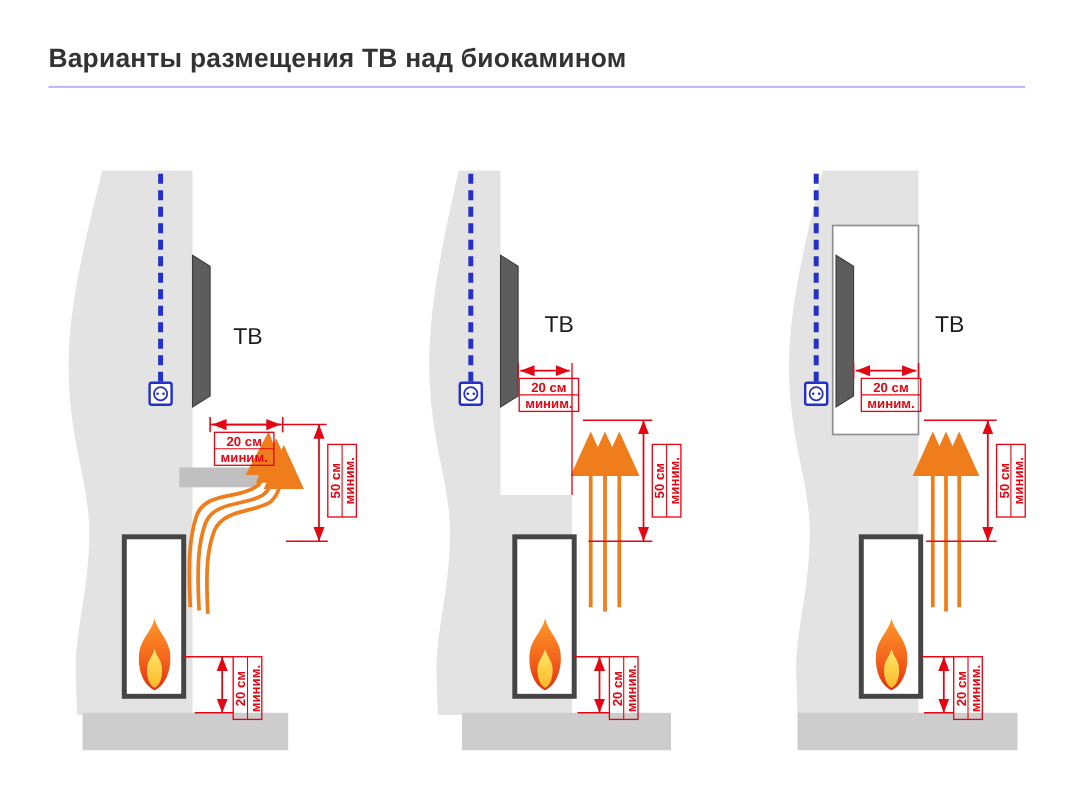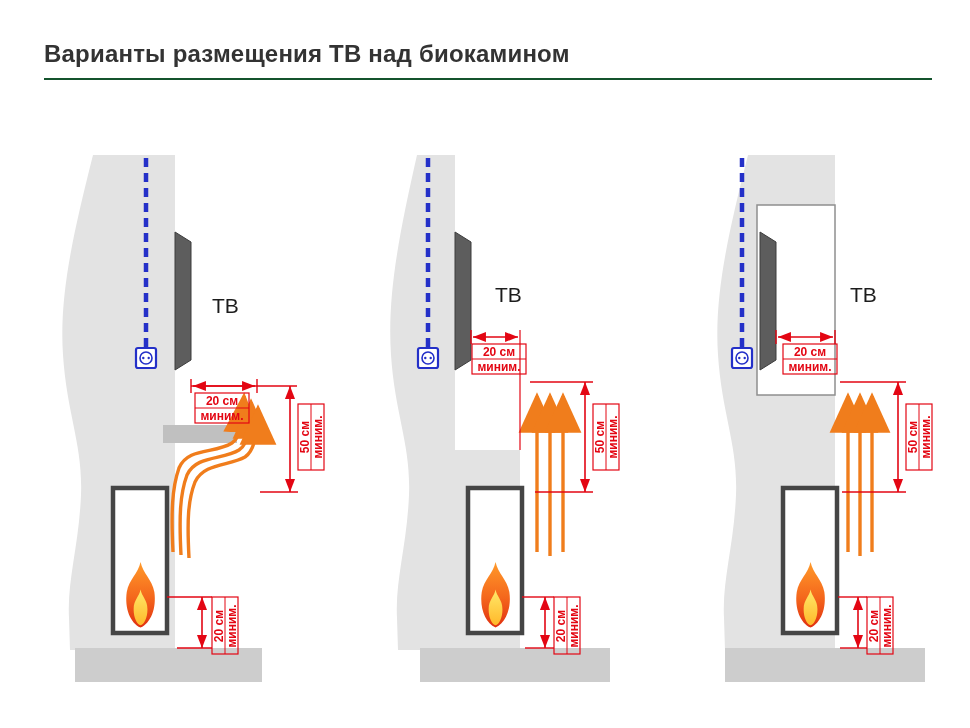--- a/index.html
+++ b/index.html
@@ -1,20 +1,20 @@
 <!DOCTYPE html>
 <html><head>
 <meta charset="utf-8">
 <style>
   html,body{margin:0;padding:0;background:#ffffff;}
   body{width:970px;height:728px;position:relative;overflow:hidden;
        font-family:"Liberation Sans", sans-serif;}
   .stage{position:absolute;inset:0;}
   .header{position:absolute;left:44px;top:40px;width:888px;
-          border-bottom:2px solid #14532d;padding-bottom:10px;}
+          border-bottom:2px solid #c4b5fd;padding-bottom:10px;}
   .header h1{margin:0;font-size:24px;font-weight:bold;color:#333333;
              letter-spacing:.2px;font-family:"Liberation Sans",sans-serif;}
   svg{position:absolute;overflow:visible;}
   .dim-text{font-size:12px;font-weight:bold;fill:#e30613;
             font-family:"Liberation Sans",sans-serif;}
   .tv-text{font-size:21px;fill:#1c1c1c;font-family:"Liberation Sans",sans-serif;}
   .dim-stroke{stroke:#e30613;fill:none;}
 </style>
 </head>
 <body>

